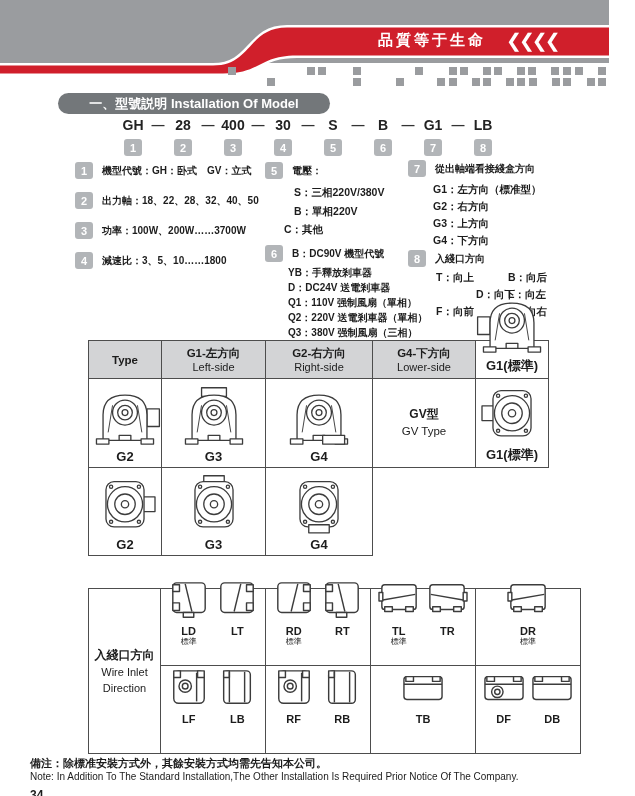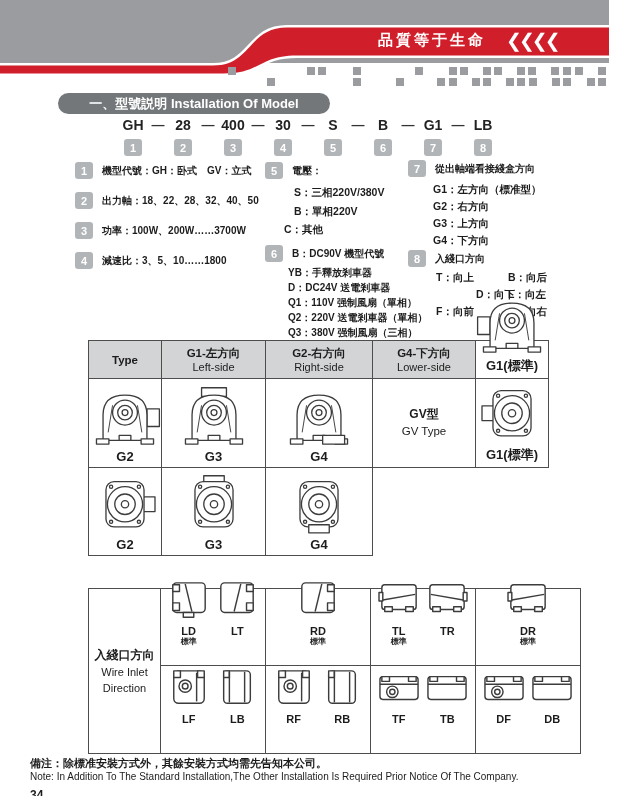--- a/index.html
+++ b/index.html
@@ -45,21 +45,21 @@
   .mcell{justify-content:flex-end;padding-bottom:3px;}
   .micon svg{width:74px;height:60px;display:block;}
   .clabel{font-size:13px;font-weight:bold;margin-top:2px;}
   .wlabelcell{grid-row:1/3;}
   .wl-zh{font-size:12px;font-weight:bold;line-height:1.7;}
   .wl-en{font-size:11px;line-height:1.45;}
   .wcell{flex-direction:row;align-items:flex-end;justify-content:space-evenly;padding-bottom:19px;}
   .wfig{display:flex;flex-direction:column;align-items:center;}
   .wicon svg{width:42px;height:40px;display:block;}
   .wlabel{font-size:11px;font-weight:bold;margin-top:5px;line-height:11px;}
-  .wsub{font-size:8px;font-weight:bold;height:9px;line-height:9px;}
+  .wsub{font-size:8px;font-weight:normal;height:9px;line-height:9px;}
   
   .note-zh{position:absolute;left:30px;top:756px;font-size:11px;font-weight:bold;}
   .note-en{position:absolute;left:30px;top:771px;font-size:10px;}
   .pageno{position:absolute;left:30px;top:788px;font-size:12px;font-weight:bold;}
 </style>
 </head>
 <body>
 
 <div class="page">
 
@@ -407,20 +407,35 @@
                 <rect x="5" y="2" width="34" height="31" rx="4"></rect>
                 <rect x="32" y="4" width="7" height="7"></rect>
                 <rect x="32" y="23" width="7" height="8"></rect>
                 <line x1="26" y1="3" x2="19" y2="32"></line>
               </g>
             </svg>
           </span>
         <div class="wlabel">RD</div>
         <div class="wsub">標準</div>
       </div>
+      <div class="wfig">
+        <span class="wicon">
+            <svg viewBox="0 0 44 42">
+              <g fill="#fff" stroke="#3c3c3c" stroke-width="1.5" stroke-linejoin="round">
+                <rect x="5" y="2" width="34" height="31" rx="4"></rect>
+                <rect x="5" y="4" width="7" height="7"></rect>
+                <rect x="5" y="23" width="7" height="8"></rect>
+                <line x1="18" y1="3" x2="25" y2="32"></line>
+                <rect x="16" y="33" width="11" height="5"></rect>
+              </g>
+            </svg>
+          </span>
+        <div class="wlabel">RT</div>
+        <div class="wsub"></div>
+      </div>
     </div>
     <div class="cell wcell">
       <div class="wfig">
         <span class="wicon">
             <svg viewBox="0 0 44 42">
               <g fill="#fff" stroke="#3c3c3c" stroke-width="1.5" stroke-linejoin="round">
                 <rect x="4" y="4" width="36" height="26" rx="3"></rect>
                 <rect x="1" y="12" width="4" height="9"></rect>
                 <line x1="5" y1="20" x2="39" y2="14"></line>
                 <rect x="7" y="27" width="8" height="5"></rect>
@@ -531,36 +546,20 @@
     </div>
     <div class="cell wcell">
       <div class="wfig">
         <span class="wicon">
             <svg viewBox="0 0 44 42">
               <g fill="#fff" stroke="#3c3c3c" stroke-width="1.5" stroke-linejoin="round">
                 <rect x="2" y="8" width="40" height="24" rx="3"></rect>
                 <rect x="4" y="8" width="8" height="5"></rect>
                 <rect x="32" y="8" width="8" height="5"></rect>
                 <line x1="2" y1="16" x2="42" y2="16"></line>
-                <circle cx="15" cy="24" r="6" fill="none"></circle>
-                <circle cx="15" cy="24" r="2.8" fill="none"></circle>
-              </g>
-            </svg>
-          </span>
-        <div class="wlabel">TF</div>
-        <div class="wsub"></div>
-      </div>
-      <div class="wfig">
-        <span class="wicon">
-            <svg viewBox="0 0 44 42">
-              <g fill="#fff" stroke="#3c3c3c" stroke-width="1.5" stroke-linejoin="round">
-                <rect x="2" y="8" width="40" height="24" rx="3"></rect>
-                <rect x="4" y="8" width="8" height="5"></rect>
-                <rect x="32" y="8" width="8" height="5"></rect>
-                <line x1="2" y1="16" x2="42" y2="16"></line>
               </g>
             </svg>
           </span>
         <div class="wlabel">TB</div>
         <div class="wsub"></div>
       </div>
     </div>
     <div class="cell wcell">
       <div class="wfig">
         <span class="wicon">

